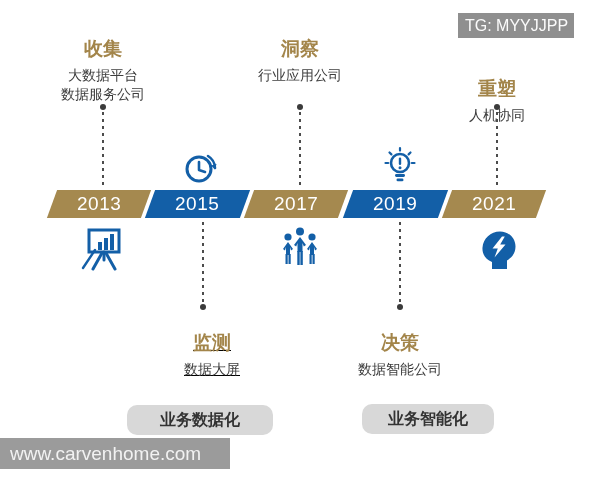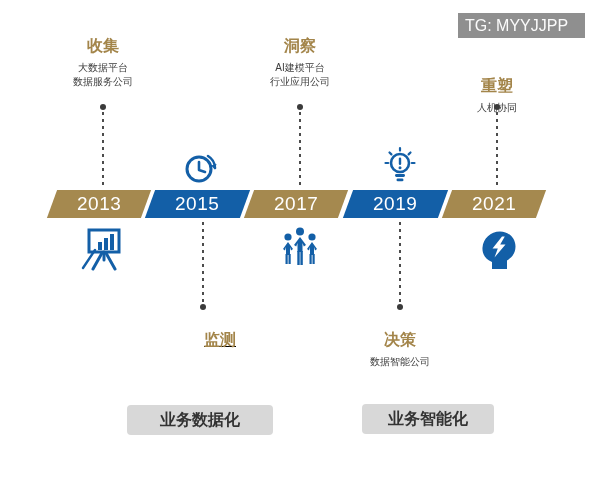--- a/index.html
+++ b/index.html
@@ -13,23 +13,23 @@
   .bar.gold{background:#a5894f;}
   .bar.blue{background:#135fa7;}
   .b1{left:52px;width:94px;} .b2{left:150px;width:95px;} .b3{left:249px;width:94px;}
   .b4{left:348px;width:95px;} .b5{left:447px;width:94px;}
 
   
   .stage{position:absolute;width:160px;text-align:center;}
   .stage-top{top:36px;}
   .stage-bottom{top:330px;}
   .st1{left:23px;} .st3{left:220px;} .st5{left:417px;margin-top:40px;}
-  .sb2{left:140px;text-decoration:underline;} .sb4{left:320px;}
-  .stage-title{font-size:16px;font-weight:bold;color:#a3854a;margin-bottom:4px;}
-  .stage-line{font-size:10px;color:#3d3d3d;line-height:1.35;}
+  .sb2{left:132px;text-decoration:underline;} .sb4{left:320px;}
+  .stage-title{font-size:19px;font-weight:bold;color:#a3854a;margin-bottom:4px;}
+  .stage-line{font-size:14px;color:#3d3d3d;line-height:1.35;}
 
   
   .vline{position:absolute;width:2px;
          background-image:repeating-linear-gradient(to bottom,#4c4c4c 0 3px,transparent 3px 7px);}
   .vl1{left:102px;top:112px;height:76px;}
   .vl3{left:299px;top:112px;height:76px;}
   .vl5{left:496px;top:112px;height:76px;}
   .vl2{left:202px;top:222px;height:80px;}
   .vl4{left:399px;top:222px;height:80px;}
   .dot{position:absolute;width:6px;height:6px;border-radius:50%;background:#3b3b3b;}
@@ -38,46 +38,45 @@
 
   
   .icon{position:absolute;}
   .ic-easel{left:80px;top:227px;}
   .ic-clock{left:183px;top:150px;}
   .ic-team{left:278px;top:226px;}
   .ic-bulb{left:380px;top:146px;}
   .ic-head{left:477px;top:227px;}
 
   
-  .phase-box{position:absolute;height:30px;background:#d8d8d8;border-radius:4px;
+  .phase-box{position:absolute;height:30px;background:#d8d8d8;border-radius:10px;
              color:#333333;font-size:16px;font-weight:bold;text-align:center;line-height:30px;}
   .pb1{left:127px;top:405px;width:146px;}
   .pb2{left:362px;top:404px;width:132px;}
 
   
-  .wm-top{position:absolute;left:458px;top:13px;width:127px;height:25px;background:#8f8f8f;
+  .wm-top{position:absolute;left:458px;top:13px;width:116px;height:25px;background:#8f8f8f;
           color:#fbfbfb;font-size:16px;line-height:25px;padding-left:7px;box-sizing:border-box;
           white-space:nowrap;}
   .wm-bottom{position:absolute;left:0;top:438px;width:230px;height:31px;background:#9b9b9b;
              color:#f2f2f2;font-size:19px;line-height:31px;padding-left:10px;box-sizing:border-box;
              white-space:nowrap;}
 </style>
 </head>
 <body>
 
 <div class="canvas">
 
   <div class="stage stage-top st1">
     <div class="stage-title">收集</div>
     <div class="stage-line">大数据平台</div>
     <div class="stage-line">数据服务公司</div>
   </div>
   <div class="stage stage-top st3">
     <div class="stage-title">洞察</div>
-    <div class="stage-line">AI建模平台</div>
     <div class="stage-line">行业应用公司</div>
   </div>
   <div class="stage stage-top st5">
     <div class="stage-title">重塑</div>
     <div class="stage-line">人机协同</div>
   </div>
 
   <div class="dot d1"></div>
   <div class="vline vl1"></div>
   <div class="dot d3"></div>
@@ -165,24 +164,26 @@
     </svg>
   </div>
 
   <div class="vline vl2"></div>
   <div class="dot d2"></div>
   <div class="vline vl4"></div>
   <div class="dot d4"></div>
 
   <div class="stage stage-bottom sb2">
     <div class="stage-title">监测</div>
+    <div class="stage-line">数据大屏</div>
   </div>
   <div class="stage stage-bottom sb4">
     <div class="stage-title">决策</div>
     <div class="stage-line">数据智能公司</div>
   </div>
 
   <div class="phase-box pb1">业务数据化</div>
   <div class="phase-box pb2">业务智能化</div>
 
   <div class="wm-top">TG: MYYJJPP</div>
+  <div class="wm-bottom">www.carvenhome.com</div>
 
 </div>
 
 </body></html>

